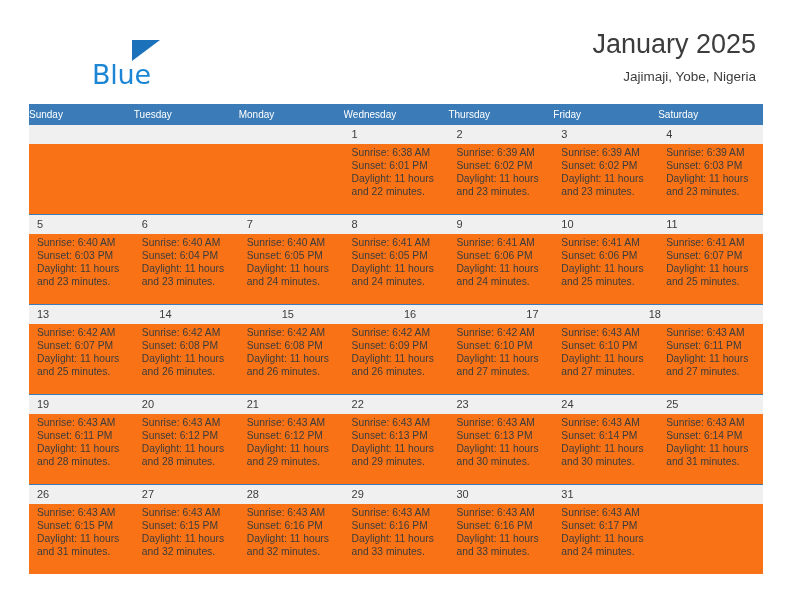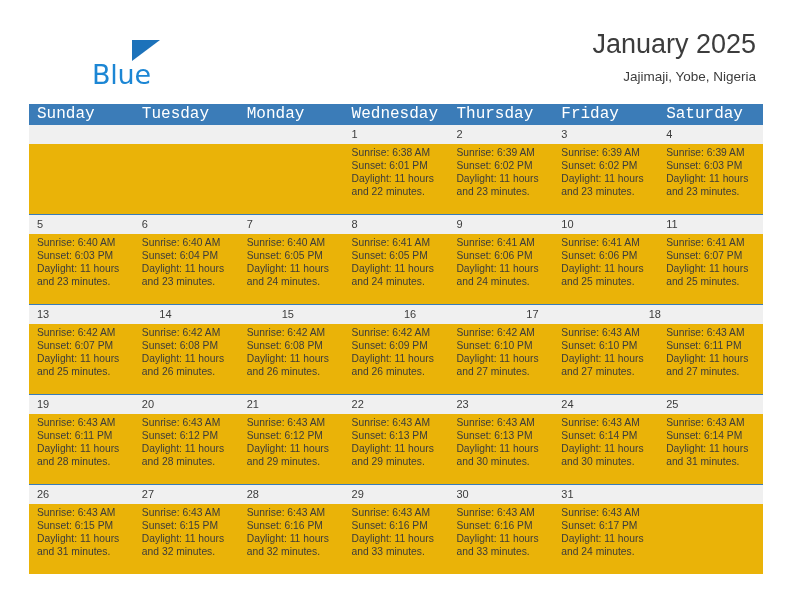--- a/index.html
+++ b/index.html
@@ -93,26 +93,24 @@
   }
   .weekday-row {
     display: flex;
     width: 734px;
     height: 21px;
     background: #3b7cb8;
   }
   .weekday-cell {
     flex: 1 1 0;
     color: #ffffff;
-    font-size: 16px;
+    font-size: 10px;
     line-height: 21px;
-    padding-left: 8px;
     white-space: nowrap;
     overflow: hidden;
-    font-family: Liberation Mono, monospace;
   }
   .week-row {
     width: 734px;
     border-top: 1.4px solid #3b7cb8;
   }
   .week-row:first-of-type {
     border-top: none;
   }
   .date-strip {
     display: flex;
@@ -125,21 +123,21 @@
     font-size: 11px;
     line-height: 19px;
     color: #3c3c3c;
     padding-left: 8px;
     white-space: nowrap;
   }
   .body-strip {
     display: flex;
     width: 734px;
     height: 70px;
-    background: #eab308;
+    background: #f97316;
   }
   .body-cell {
     flex: 1 1 0;
     padding: 3px 4px 0 8px;
     overflow: hidden;
   }
   .body-cell .line {
     font-size: 10.3px;
     line-height: 12.9px;
     color: #3c3c3c;

